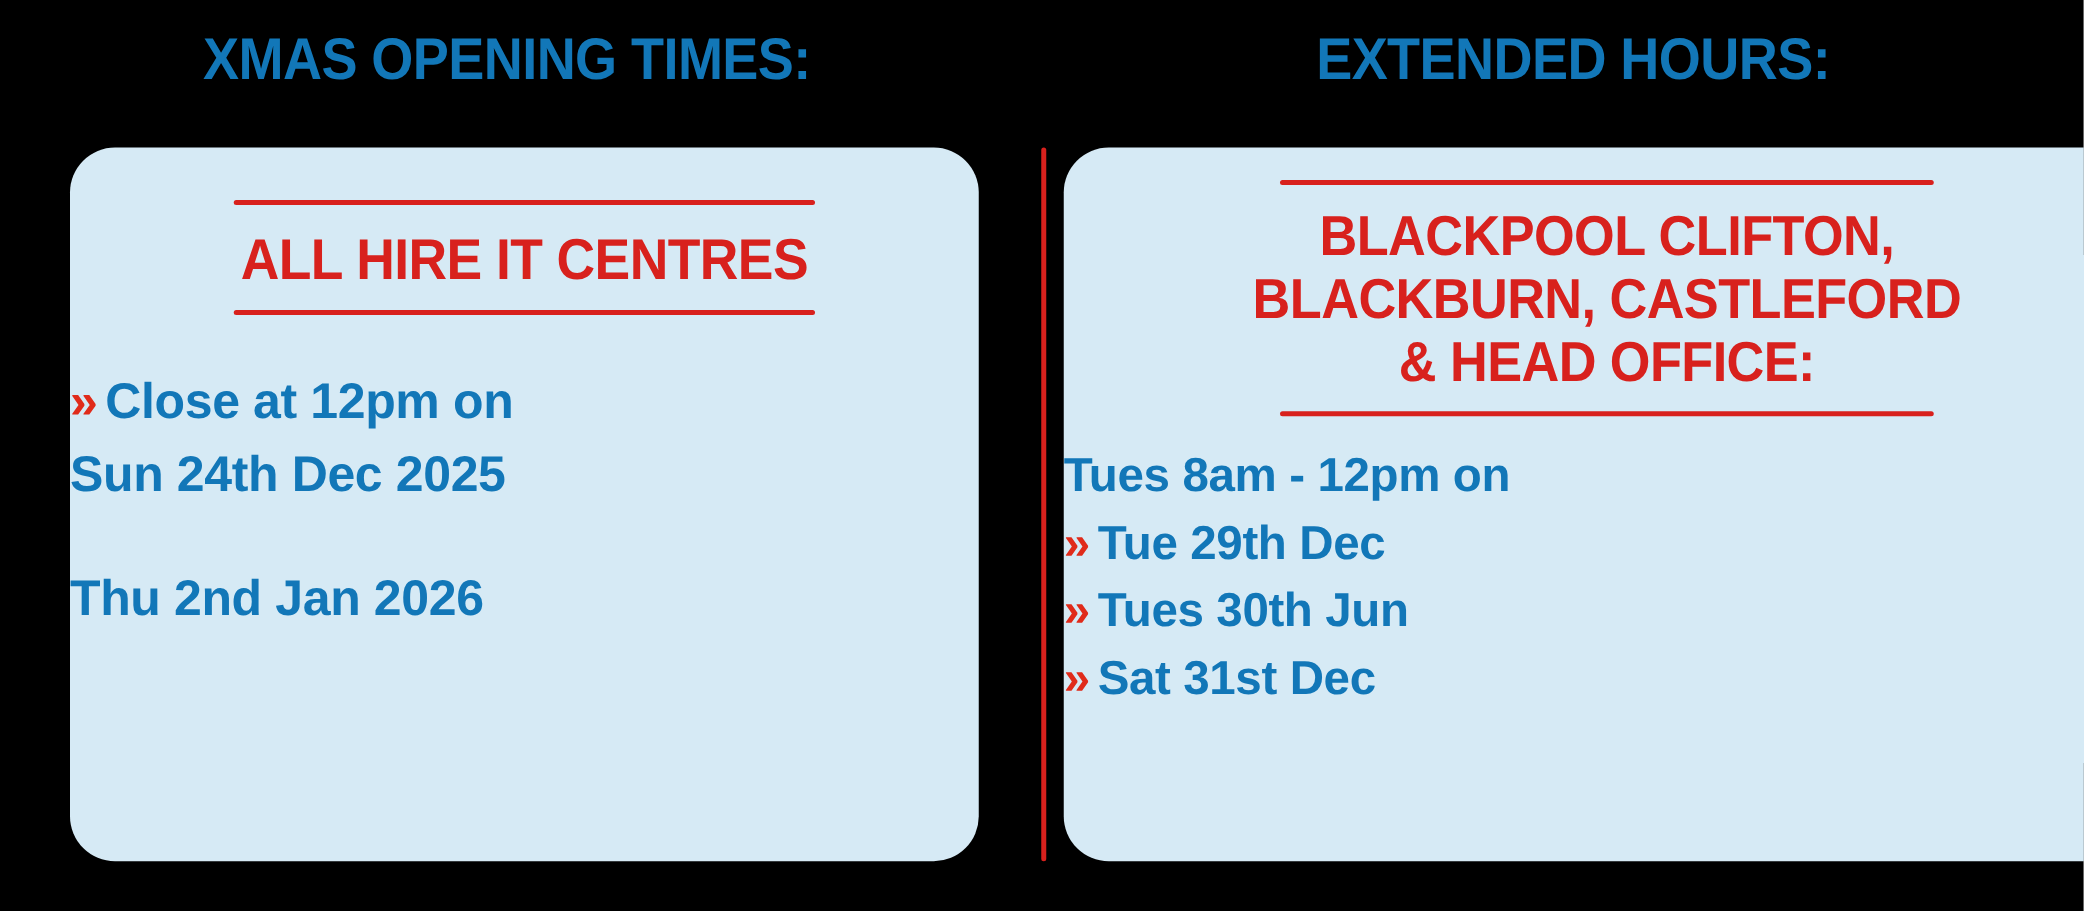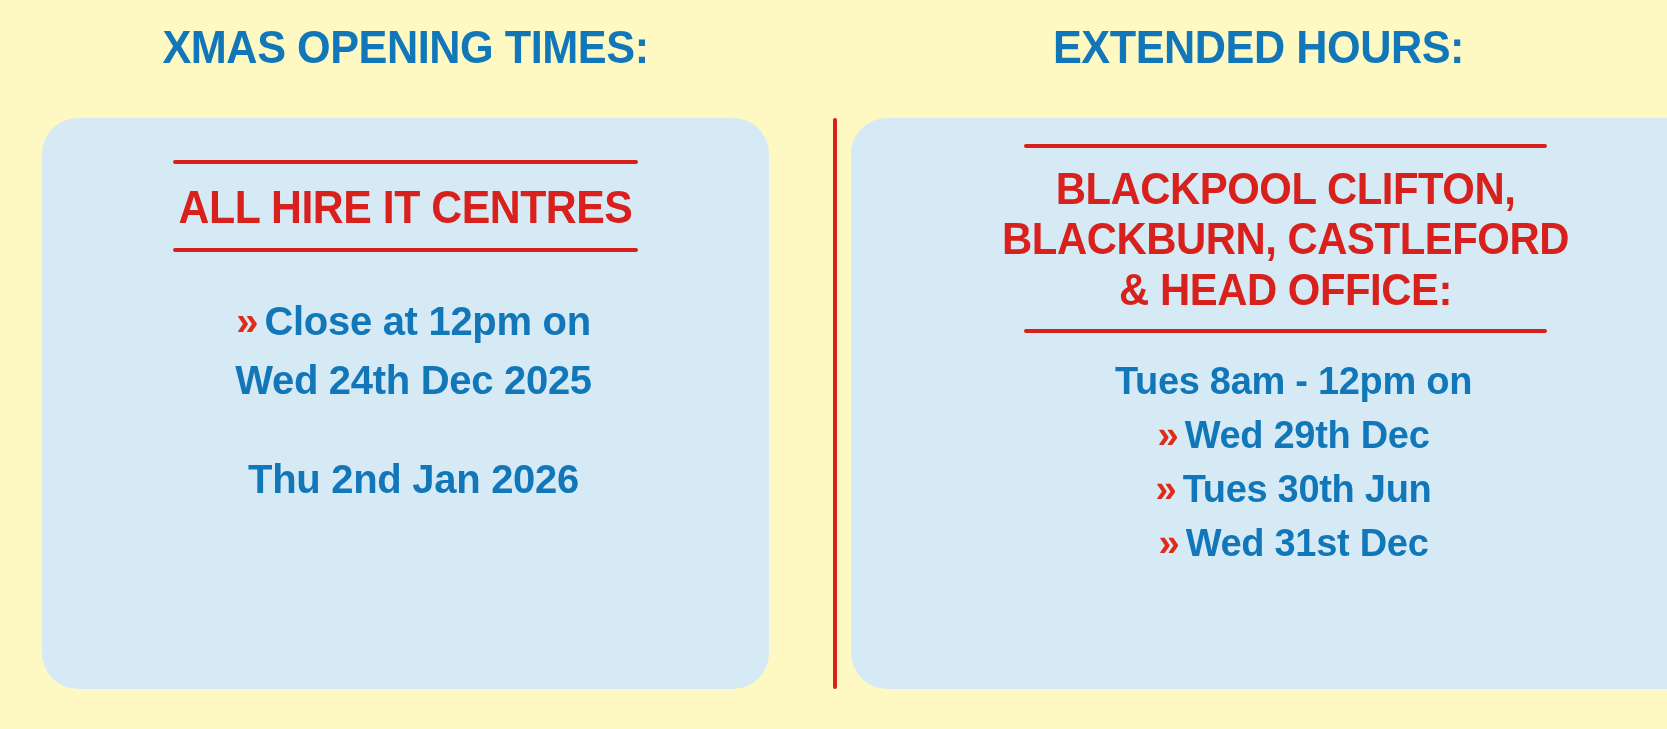--- a/index.html
+++ b/index.html
@@ -13,21 +13,21 @@
     height: 729px;
     overflow: hidden;
     font-family: "Liberation Sans", sans-serif;
     -webkit-font-smoothing: antialiased;
   }
 
   .poster {
     position: relative;
     width: 1667px;
     height: 729px;
-    background: #fef9c3;
+    background: #000000;
   }
 
   
   .col-title {
     position: absolute;
     top: 22px;
     text-align: center;
     color: #1277B8;
     font-weight: 700;
     font-size: 47px;
@@ -41,21 +41,21 @@
 
   
   .card {
     position: absolute;
     top: 118px;
     height: 571px;
     background: #D6EAF5;
     border-radius: 36px;
     box-sizing: border-box;
   }
-  .card.left  { left: 42px;  width: 727px; }
+  .card.left  { left: 56px;  width: 727px; }
   .card.right { left: 851px; width: 869px; }
 
   
   .divider {
     position: absolute;
     left: 833px;
     top: 118px;
     width: 4px;
     height: 571px;
     background: #D8211D;
@@ -87,24 +87,23 @@
   .red-head.multi {
     font-size: 45px;
     line-height: 1.12;
     padding: 16px 0 14px;
   }
   .red-head .hl { display: block; white-space: nowrap; }
 
   
   .blue-body {
     color: #1277B8;
-    text-align: center;
+    text-align: left;
     font-weight: 600;
     letter-spacing: -0.3px;
-    padding-left: 16px;
   }
   .blue-line {
     font-size: 40px;
     line-height: 1.48;
     white-space: nowrap;
   }
   .blue-line.sm { font-size: 38px; line-height: 1.42; }
   .chev {
     color: #E02B1A;
     font-weight: 700;
@@ -138,21 +137,21 @@
       <div class="rule left-card"></div>
 
       <div class="blue-body">
         <div class="gap-lg"></div>
 
         <div class="blue-line">
           <span class="chev">»</span><span>Close at 12pm on</span>
         </div>
 
         <div class="blue-line">
-          <span>Wed 24th Dec 2025</span>
+          <span>Sun 24th Dec 2025</span>
         </div>
 
         <div class="gap-lg"></div>
 
 
         <div class="blue-line">
           <span>Thu 2nd Jan 2026</span>
         </div>
       </div>
 
@@ -177,28 +176,28 @@
       <div class="rule right-card"></div>
 
       <div class="blue-body">
         <div class="gap-sm"></div>
 
         <div class="blue-line sm">
           <span>Tues 8am - 12pm on</span>
         </div>
 
         <div class="blue-line sm">
-          <span class="chev">»</span><span>Wed 29th Dec</span>
+          <span class="chev">»</span><span>Tue 29th Dec</span>
         </div>
 
         <div class="blue-line sm">
           <span class="chev">»</span><span>Tues 30th Jun</span>
         </div>
 
         <div class="blue-line sm">
-          <span class="chev">»</span><span>Wed 31st Dec</span>
+          <span class="chev">»</span><span>Sat 31st Dec</span>
         </div>
       </div>
 
     </div>
   </div>
 
 </div>
 
 </body></html>

